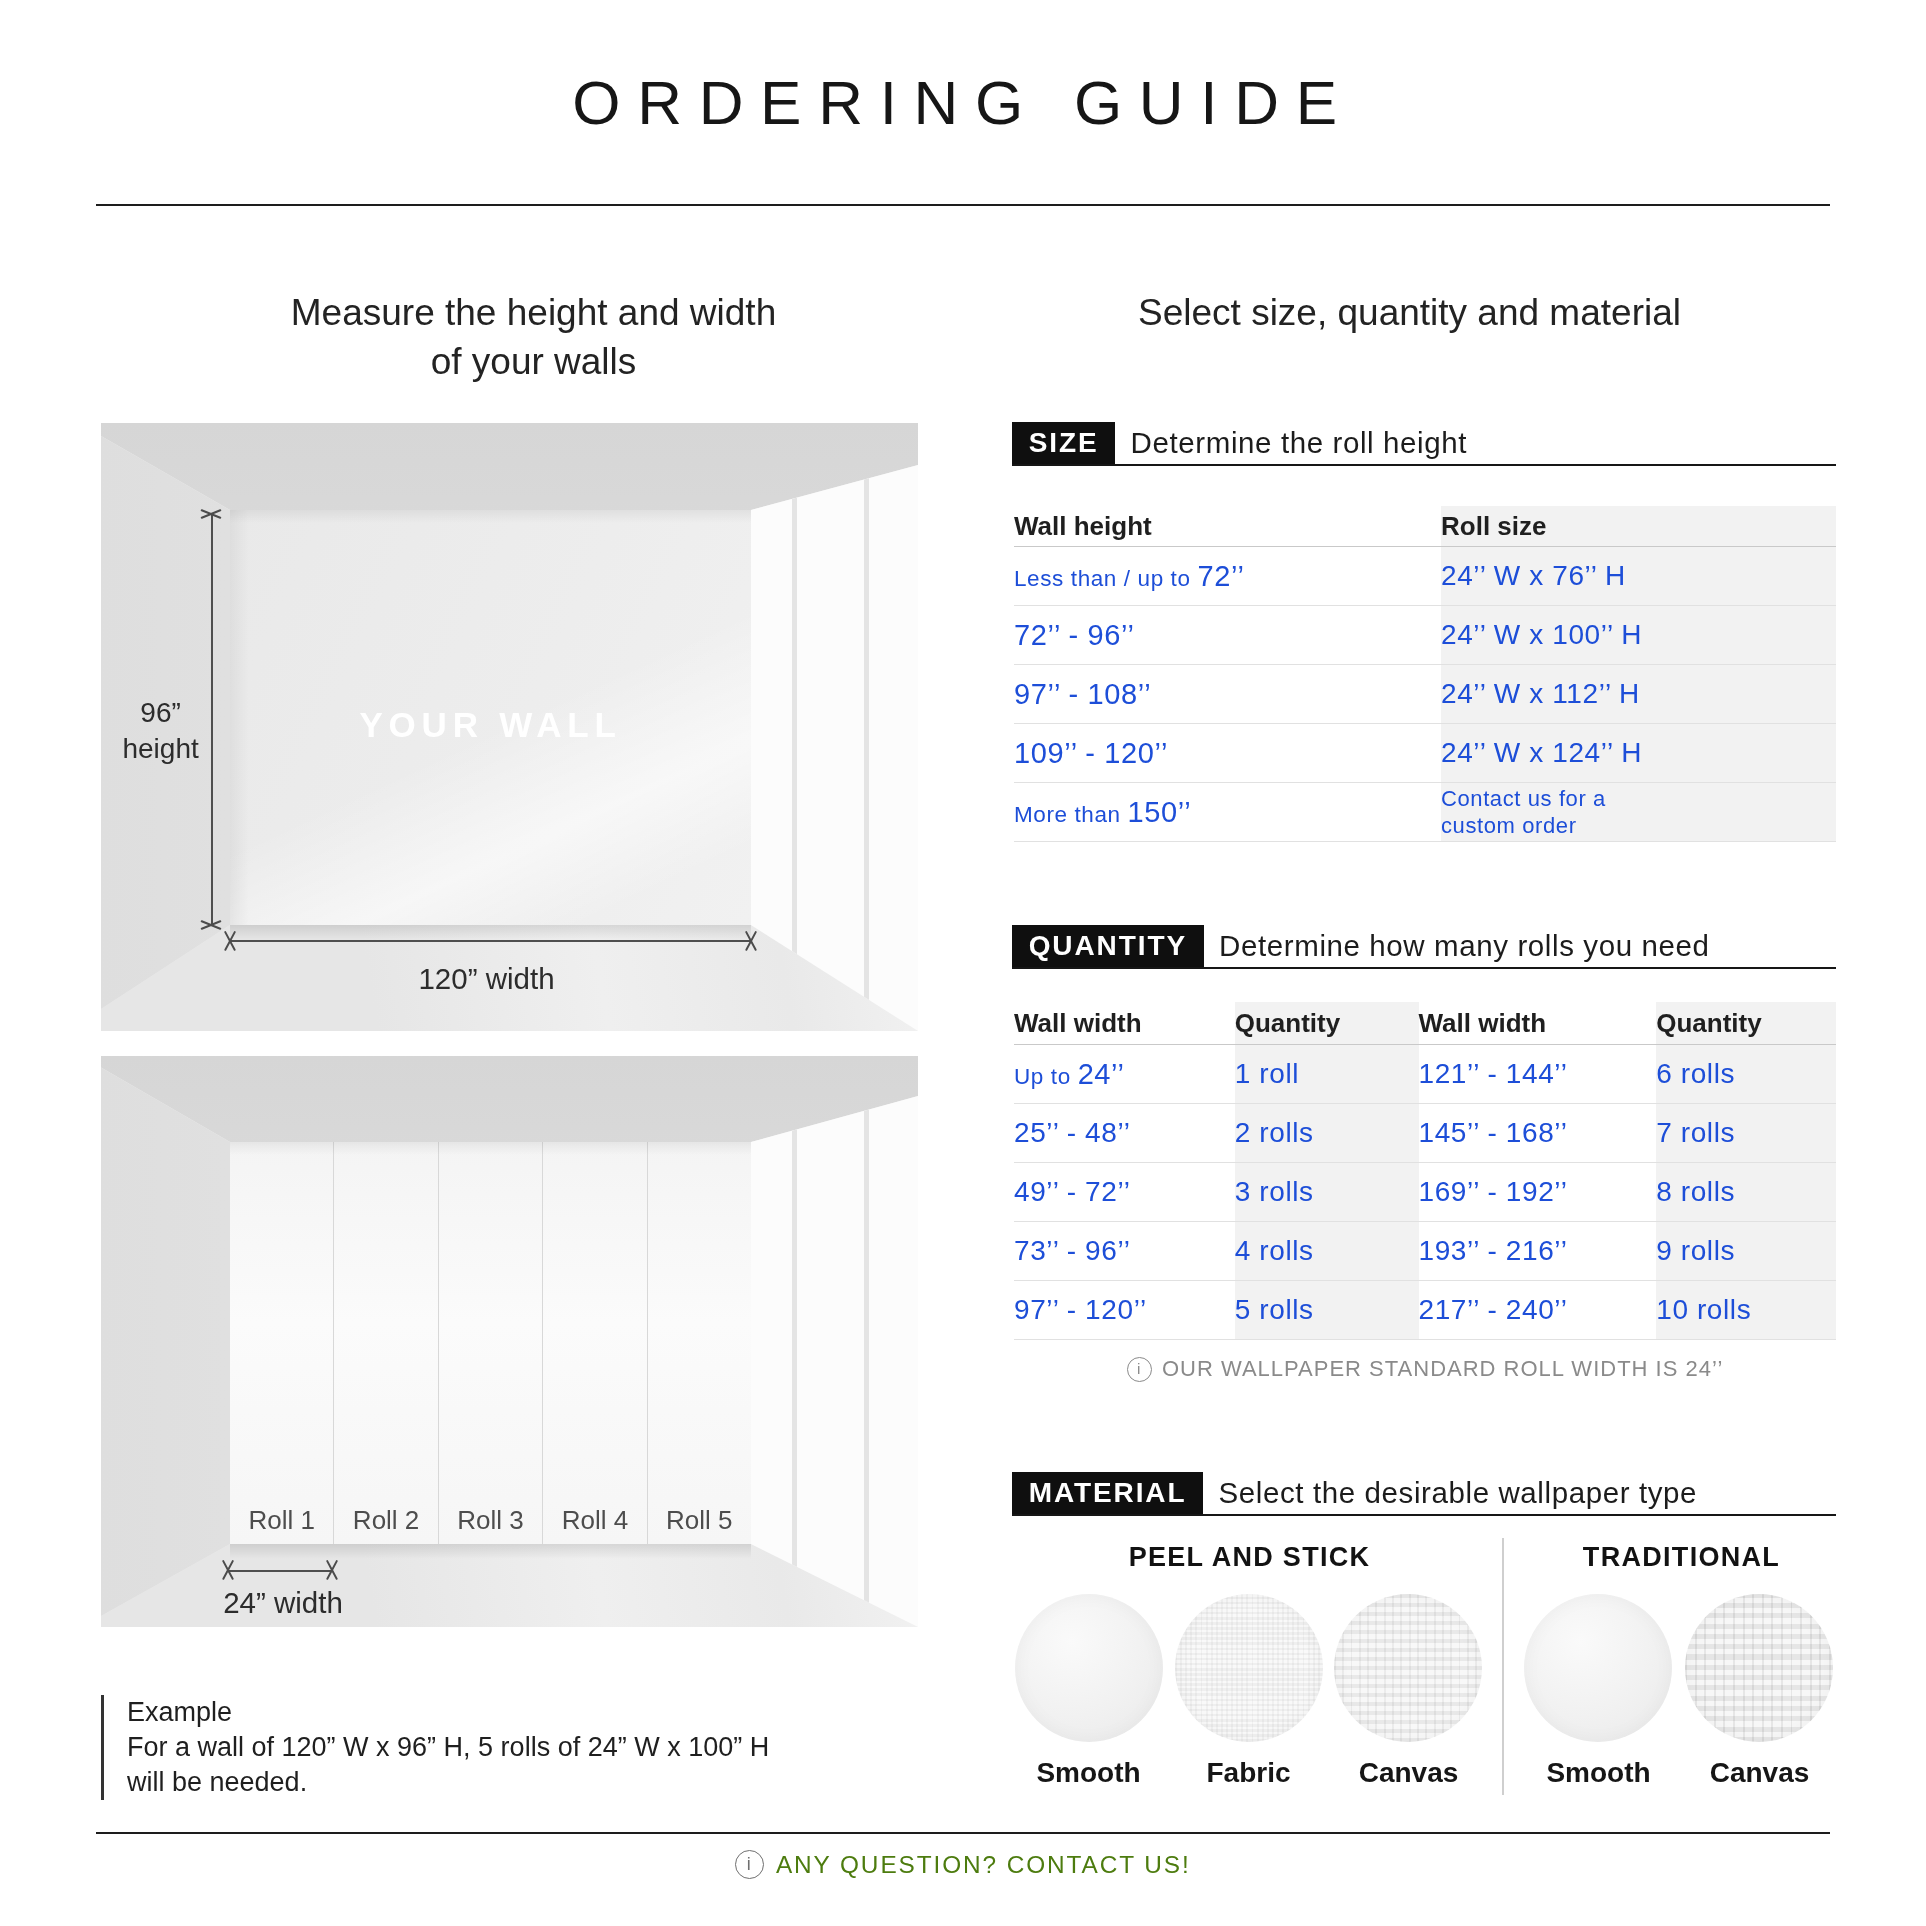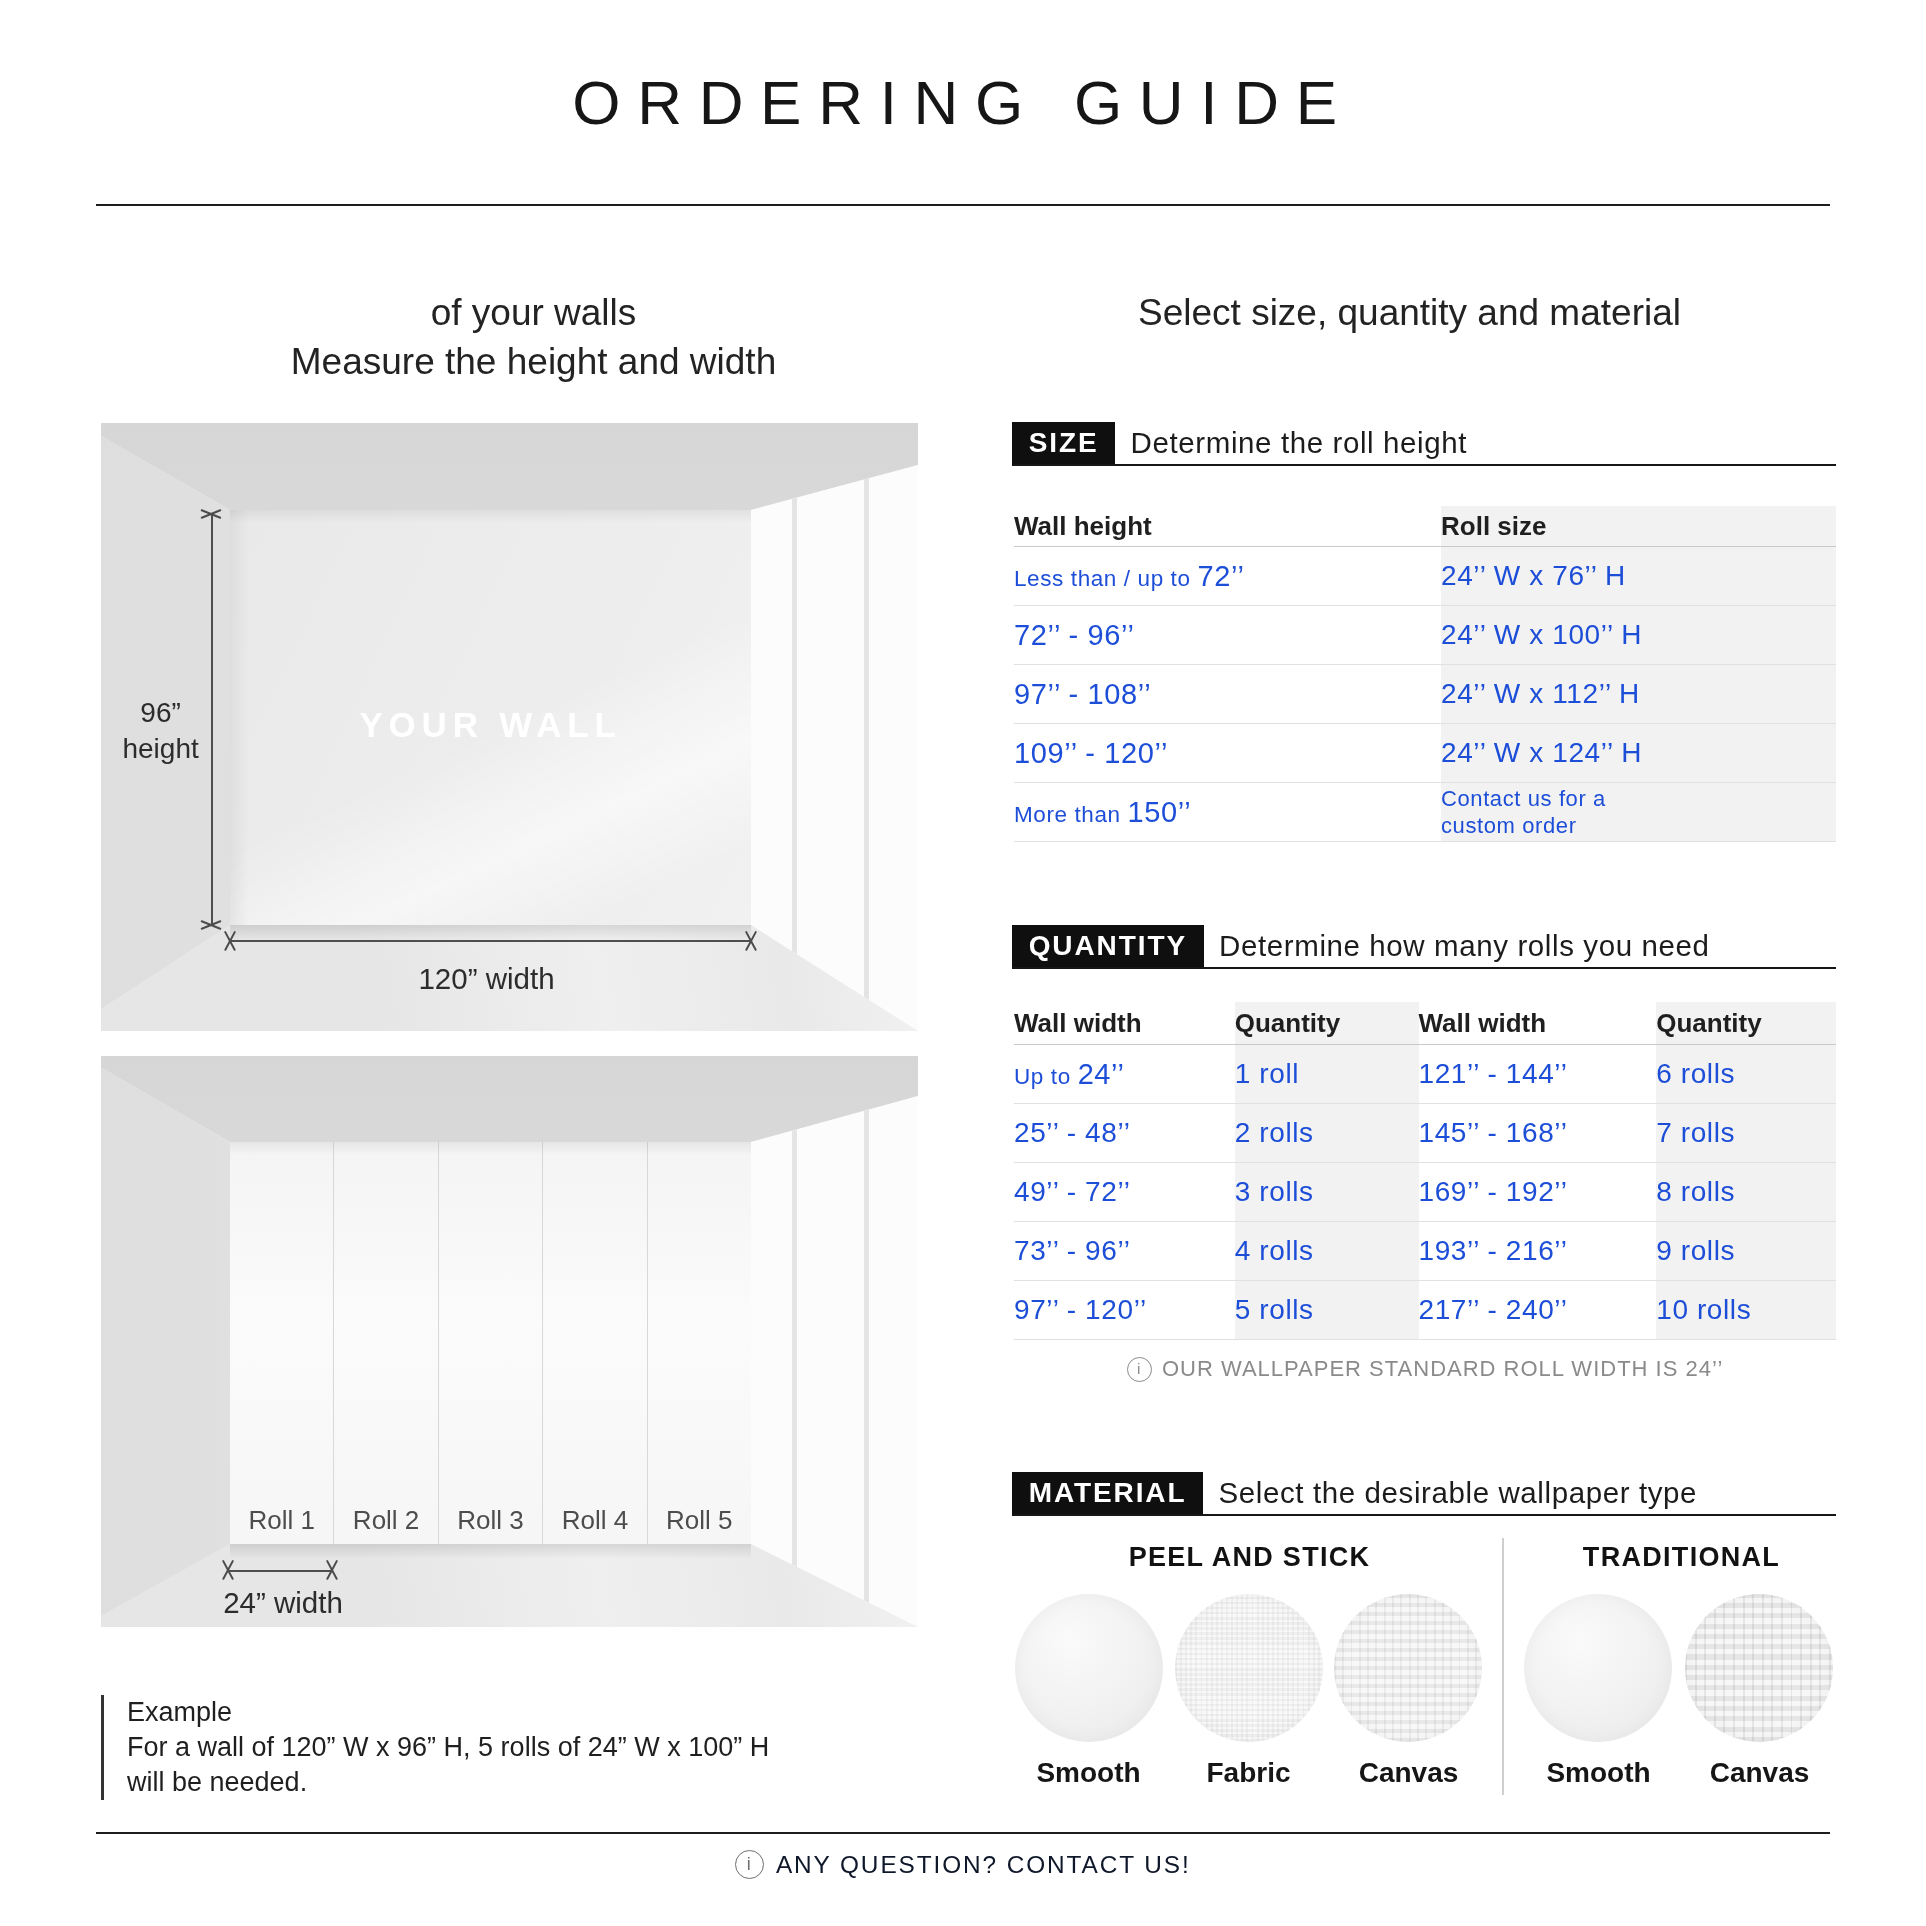--- a/index.html
+++ b/index.html
@@ -123,32 +123,32 @@
       repeating-linear-gradient(0deg,#efefef 0 2.6px,#f9f9f9 2.6px 5.1px),#f3f3f3;}
   .swatch.canvas{background:
       repeating-linear-gradient(90deg,rgba(0,0,0,.05) 0 1.9px,transparent 1.9px 8.3px),
       repeating-linear-gradient(0deg,#e9e9e9 0 4.5px,#f8f8f8 4.5px 9px),#f1f1f1;}
   .swatch.canvas2{background:
       repeating-linear-gradient(90deg,rgba(0,0,0,.07) 0 1.9px,transparent 1.9px 9.6px),
       repeating-linear-gradient(0deg,#e6e6e6 0 5.1px,#f7f7f7 5.1px 10.3px),#f0f0f0;}
   .sw-label{top:1757px;width:167px;text-align:center;font-size:28px;font-weight:700;color:#161616;}
 
   .footer{left:0;top:1850px;width:1926px;display:flex;align-items:center;justify-content:center;
-      gap:11.6px;color:#0f172a;font-size:24.4px;letter-spacing:1.9px;}
+      gap:11.6px;color:#4d7c0f;font-size:24.4px;letter-spacing:1.9px;}
   .footer .info-icon{width:27px;height:27px;border-color:#6f6f6f;color:#6f6f6f;font-size:18px;}
 </style>
 </head>
 <body>
 
 <div class="abs title">ORDERING GUIDE</div>
 <div class="abs rule top"></div>
 
 <div class="abs col-heading left">
+  <div>Measure the height and width</div>
   <div>of your walls</div>
-  <div>Measure the height and width</div>
 </div>
 <div class="abs col-heading right">Select size, quantity and material</div>
 
 <div class="room r1">
   <div class="rm-floor"></div>
   <div class="rm-ceiling"></div>
   <div class="rm-leftwall"></div>
   <div class="rm-window"></div>
   <div class="rm-backwall"></div>
   <div class="rm-topshadow"></div>

